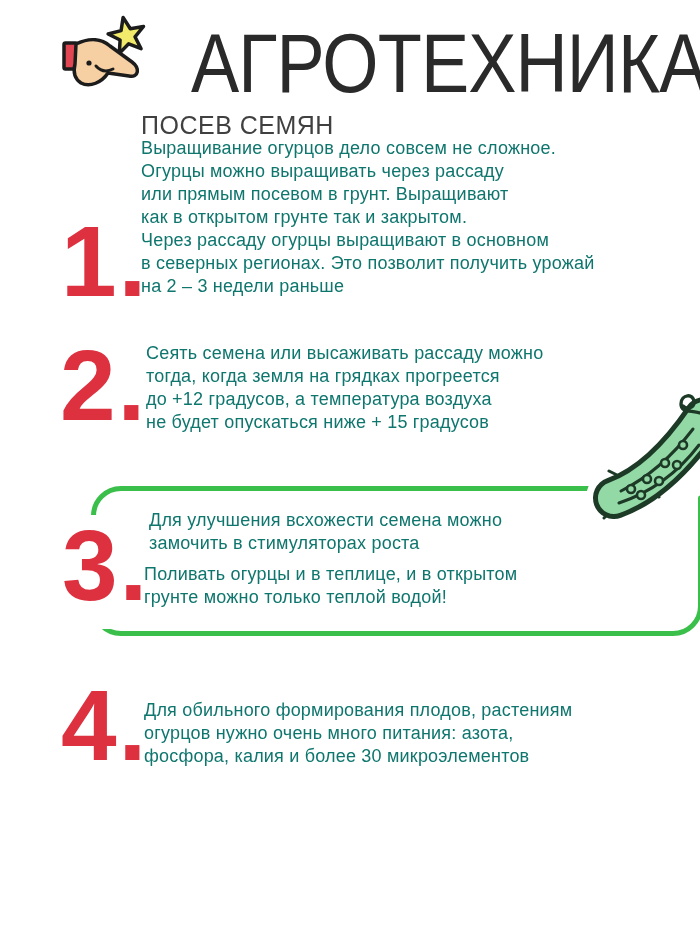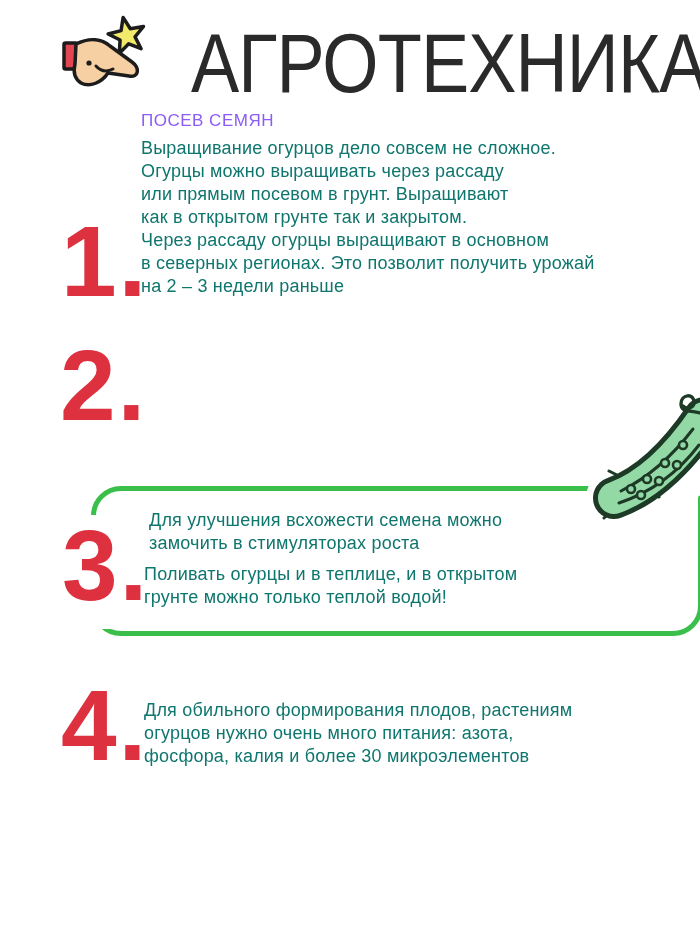--- a/index.html
+++ b/index.html
@@ -6,21 +6,21 @@
   .page{
     position:relative;width:700px;height:933px;background:#ffffff;overflow:hidden;
     font-family:Liberation Sans, sans-serif;color:#1e1e1e;margin-left:36px;
   }
   .abs{position:absolute;}
   .title{
     font-size:84px;line-height:1;font-weight:500;color:#2a2a2a;letter-spacing:-1px;
     transform:scaleX(0.86);transform-origin:left top;white-space:pre;
   }
   .sec-heading{
-    font-size:17px;line-height:1.1;letter-spacing:0.5px;color:#8b5cf6;white-space:pre;
+    font-size:25px;line-height:1.1;letter-spacing:0.5px;color:#404040;white-space:pre;
   }
   .body-text{
     font-size:18px;line-height:23px;letter-spacing:0.2px;color:#0f766e;white-space:pre;
   }
   .big-number{
     font-size:100px;line-height:1;font-weight:bold;color:#de3140;white-space:pre;
     letter-spacing:2px;
   }
   .num3-halo{
     background:#ffffff;padding:0 10px 14px 6px;z-index:4;
@@ -51,20 +51,24 @@
   <div class="abs sec-heading txt" style="left:105px;top:112px;">ПОСЕВ СЕМЯН</div>
   <div class="abs body-text txt" style="left:105px;top:137px;">Выращивание огурцов дело совсем не сложное.
 Огурцы можно выращивать через рассаду
 или прямым посевом в грунт. Выращивают
 как в открытом грунте так и закрытом.
 Через рассаду огурцы выращивают в основном
 в северных регионах. Это позволит получить урожай
 на 2 – 3 недели раньше</div>
 
   <div class="abs big-number txt" style="left:24px;top:335px;">2.</div>
+  <div class="abs body-text txt" style="left:110px;top:342px;">Сеять семена или высаживать рассаду можно
+тогда, когда земля на грядках прогреется
+до +12 градусов, а температура воздуха
+не будет опускаться ниже + 15 градусов</div>
 
 
   <div class="abs box-svg" style="left:55px;top:486px;width:612px;height:150px;">
     <svg width="612" height="150" viewBox="0 0 612 150">
       <path d="M501,2.5 L30,2.5 A27.5,27.5 0 0 0 2.5,30 L2.5,120 A27.5,27.5 0 0 0 30,147.5 L582,147.5 A27.5,27.5 0 0 0 609.5,120 L609.5,12" fill="none" stroke="#3abf4a" stroke-width="5" stroke-linecap="round"></path>
     </svg>
   </div>
 
   <div class="abs big-number num3-halo" style="left:20px;top:515px;">3.</div>
 

